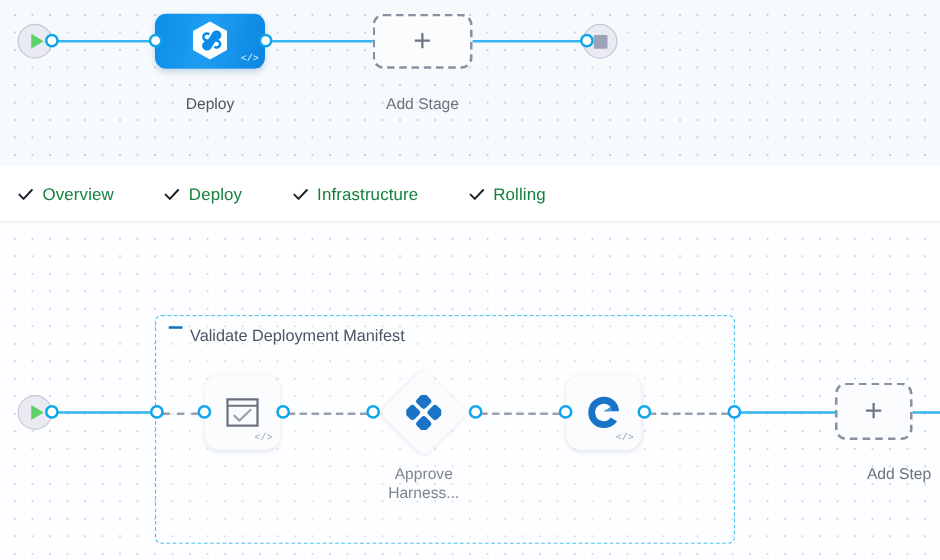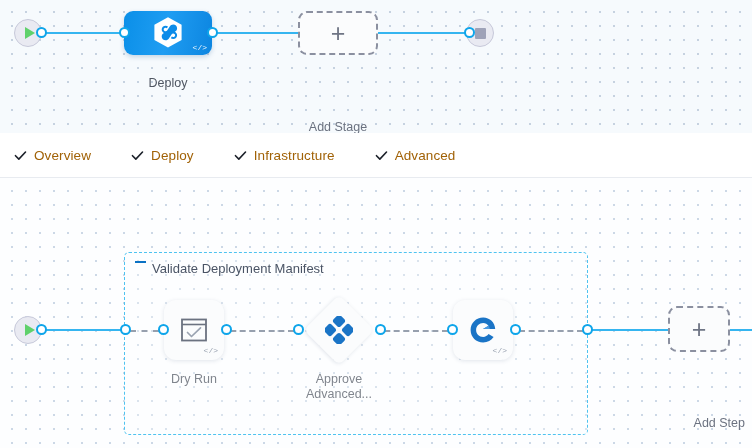--- a/index.html
+++ b/index.html
@@ -60,21 +60,21 @@
   }
   .tab .tick {
     width: 13px;
     height: 13px;
     margin-right: 7px;
     flex: none;
     display: block;
   }
   .tab .tab-label {
     font-size: 13.5px;
-    color: #a16207;
+    color: #15803d;
     letter-spacing: 0.1px;
     white-space: nowrap;
   }
   .tab.active .tab-label {
     font-weight: bold;
     color: #0b0f14;
   }
   .tab.active::after {
     content: "";
     position: absolute;
@@ -216,21 +216,21 @@
 
   
   .caption {
     position: absolute;
     text-align: center;
     font-size: 12.5px;
     color: #4f5662;
     line-height: 15px;
     white-space: pre-line;
   }
-  .caption-dim { color: #6b7280; margin-top: 44px; }
+  .caption-dim { color: #6b7280; }
 
   
   .step-card {
     position: absolute;
     width: 60px;
     height: 60px;
     border-radius: 12px;
     background: #fbfcfd;
     box-shadow: 0 1px 4px rgba(35,60,100,0.13);
     z-index: 4;
@@ -348,21 +348,21 @@
         <path d="M1.6 7.2 L5.2 10.9 L12.4 3.2" fill="none" stroke="#1b2029" stroke-width="1.7" stroke-linecap="round" stroke-linejoin="round"></path>
       </svg>
       <span class="tab-label">Infrastructure</span>
     </div>
 
 
     <div class="tab" style="padding-right:30px;">
       <svg class="tick" viewBox="0 0 14 14">
         <path d="M1.6 7.2 L5.2 10.9 L12.4 3.2" fill="none" stroke="#1b2029" stroke-width="1.7" stroke-linecap="round" stroke-linejoin="round"></path>
       </svg>
-      <span class="tab-label">Advanced</span>
+      <span class="tab-label">Rolling</span>
     </div>
   </div>
 
   <div class="exec-canvas">
 
     <div class="terminal" style="left:14px; top:138px;">
       <div class="play-tri"></div>
     </div>
     <div class="port" style="left:36px; top:146px;"></div>
 
@@ -381,37 +381,36 @@
 
     <div class="step-card" style="left:164px; top:122px;">
       <svg class="icon-svg" style="position:absolute;left:15px;top:15px;" viewBox="0 0 30 30" width="30" height="30">
         <rect x="3" y="4.5" width="24" height="21" fill="none" stroke="#6b7280" stroke-width="1.8"></rect>
         <line x1="3" y1="9.5" x2="27" y2="9.5" stroke="#6b7280" stroke-width="1.6"></line>
         <path d="M8.5 17.5 L12.5 21.5 L21.5 12.8" fill="none" stroke="#9aa3b1" stroke-width="1.7" stroke-linecap="round" stroke-linejoin="round"></path>
       </svg>
       <div class="codetag-grey">&lt;/&gt;</div>
     </div>
     <div class="port" style="left:221px; top:146px;"></div>
-    <div class="caption" style="left:144px; top:194px; width:100px;">Dry Run</div>
 
     <div class="link-dash" style="left:230px; top:151.5px; width:64px;"></div>
     <div class="port" style="left:293px; top:146px;"></div>
 
     <div class="diamond" style="left:314px; top:127px;"></div>
     <svg class="diamond-icon" style="left:325px; top:138px;" viewBox="0 0 28 28" width="28" height="28">
       <g transform="rotate(45 14 14)">
         <rect x="2.6" y="2.6" width="10" height="10" rx="2.6" fill="#1a74c6"></rect>
         <rect x="15.4" y="2.6" width="10" height="10" rx="2.6" fill="#1a74c6"></rect>
         <rect x="2.6" y="15.4" width="10" height="10" rx="2.6" fill="#1a74c6"></rect>
         <rect x="15.4" y="15.4" width="10" height="10" rx="2.6" fill="#1a74c6"></rect>
       </g>
     </svg>
     <div class="port" style="left:375px; top:146px;"></div>
     <div class="caption" style="left:289px; top:194px; width:100px;">Approve
-Advanced...</div>
+Harness...</div>
 
     <div class="link-dash" style="left:384px; top:151.5px; width:64px;"></div>
     <div class="port" style="left:447px; top:146px;"></div>
 
     <div class="step-card" style="left:453px; top:122px;">
       <svg class="icon-svg" style="position:absolute;left:14px;top:14px;" viewBox="0 0 32 32" width="32" height="32">
         <path d="M16.2 3.4 C9.1 3.4 3.6 8.9 3.6 15.9 C3.6 22.9 9.1 28.4 16.2 28.4 C20.6 28.4 24.4 26.3 26.6 23.0 L21.5 20.0 C20.3 21.8 18.4 22.9 16.2 22.9 C12.2 22.9 9.1 19.8 9.1 15.9 C9.1 12.0 12.2 8.9 16.2 8.9 C18.4 8.9 20.3 10.0 21.5 11.8 L16.0 15.0 L28.2 15.0 C28.0 8.5 22.8 3.4 16.2 3.4 Z" fill="#1a74c6"></path>
         <path d="M16.0 15.0 L21.5 11.8 C22.2 12.9 22.7 14.3 22.8 15.0 Z" fill="#4a9ae0"></path>
       </svg>
       <div class="codetag-grey">&lt;/&gt;</div>

